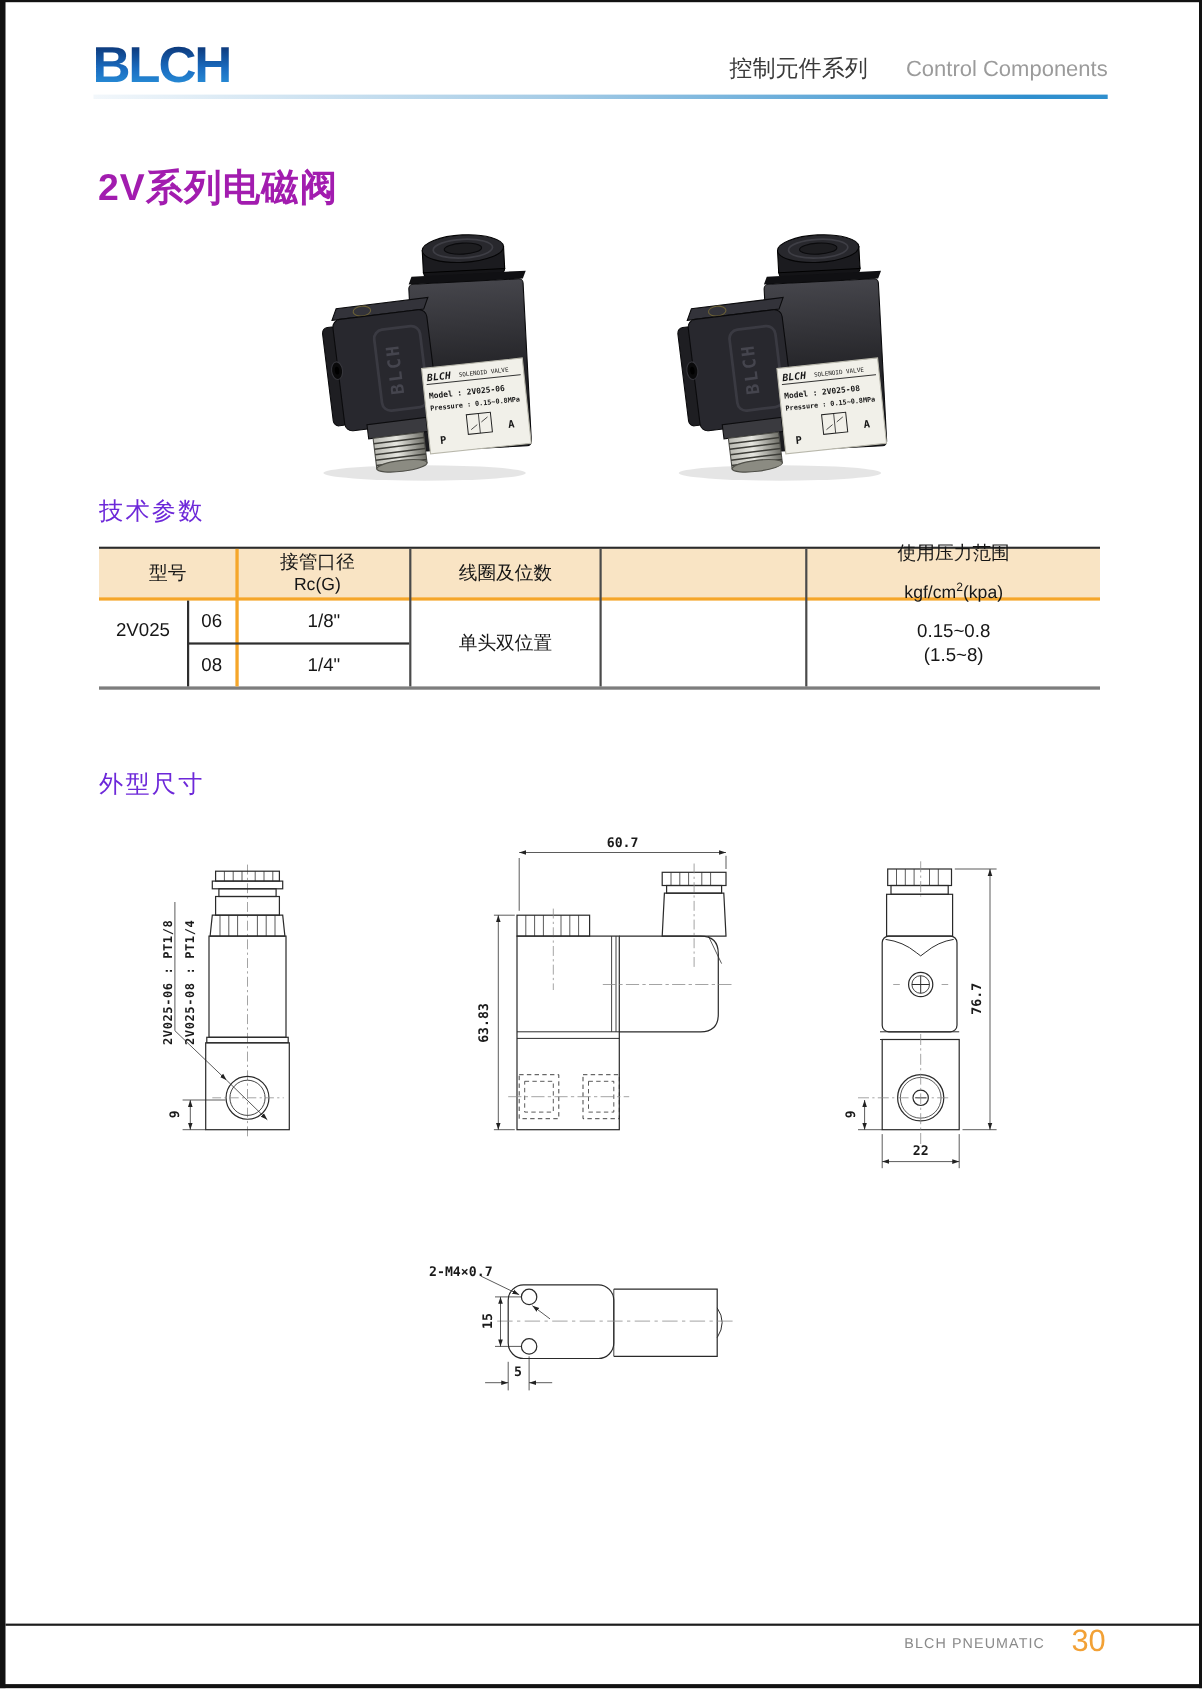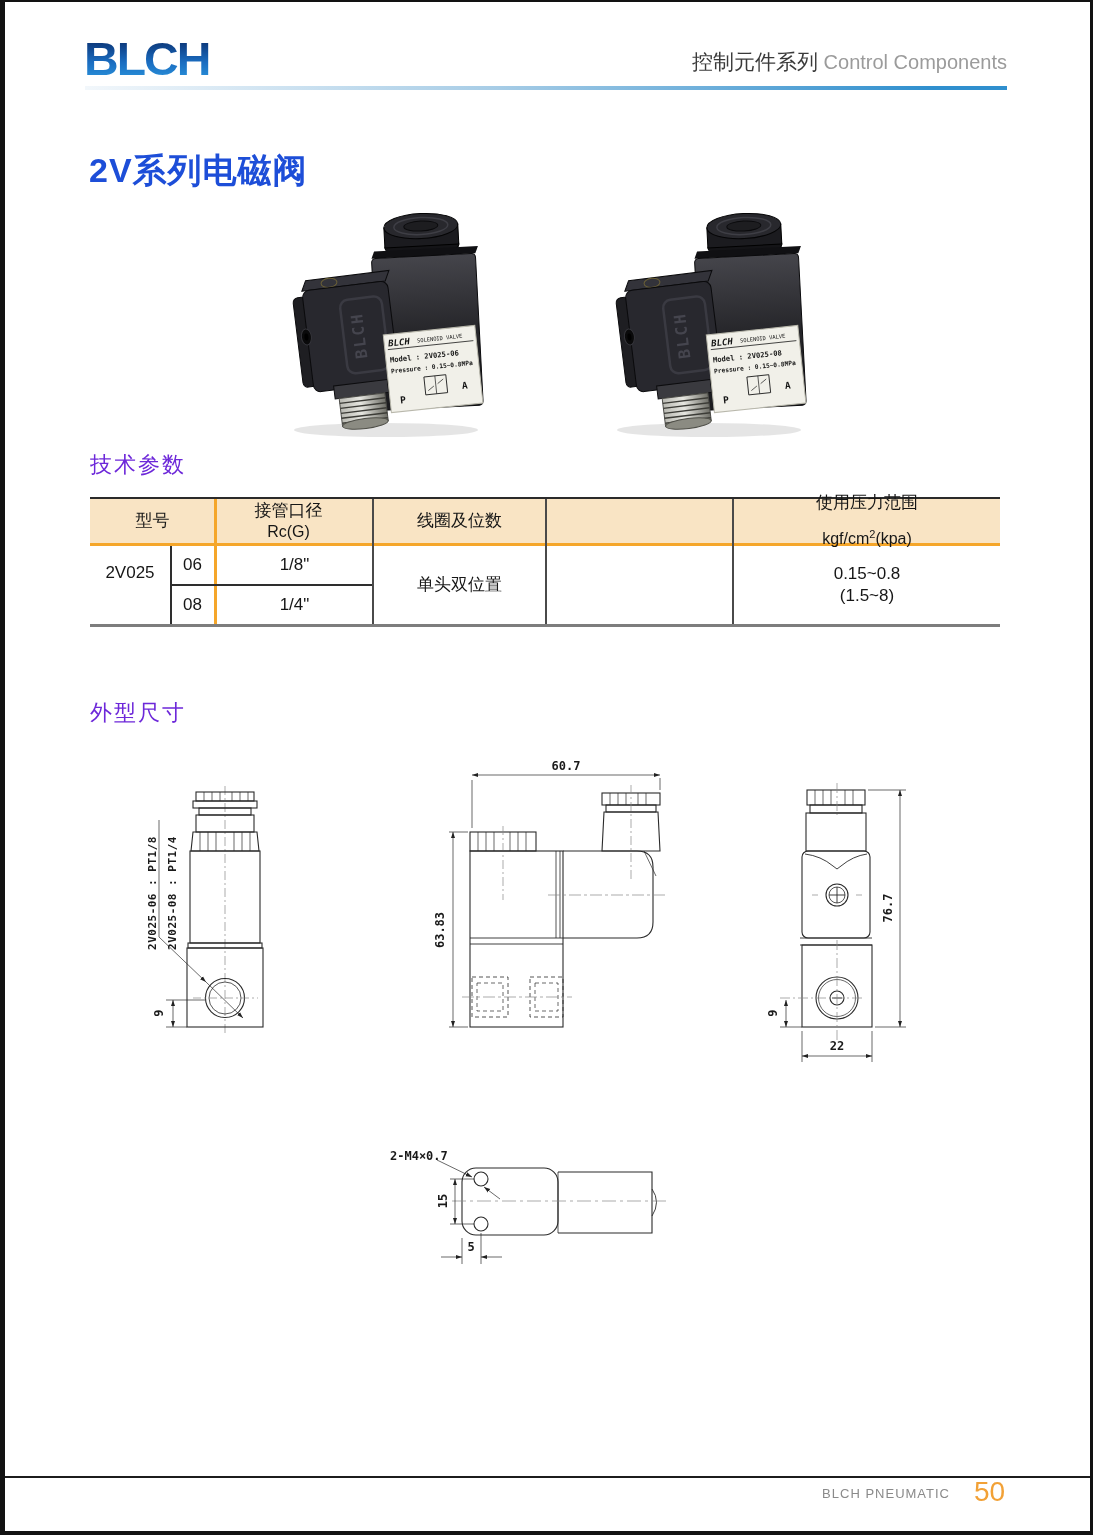--- a/index.html
+++ b/index.html
@@ -8,24 +8,24 @@
   .abs{position:absolute;}
   
   .edge{position:absolute;background:#121212;z-index:9;}
   
   .logo{left:84px;top:32px;font-size:48px;font-weight:800;letter-spacing:-2px;
         background:linear-gradient(180deg,#0a2f6e 10%,#1a6cc0 55%,#2d9ae0 95%);
         -webkit-background-clip:text;background-clip:text;color:transparent;
         transform:scaleY(.96);}
   .series{left:520px;top:48px;width:487px;text-align:right;white-space:nowrap;}
   .series .zh{font-size:21px;color:#3a3a3a;margin-top:34px;}
-  .series .en{font-size:20px;color:#9b9b9b;}
+  .series .en{font-size:20px;color:#9b9b9b;padding-left:29px;}
   .hrule{left:85px;top:86px;width:922px;height:4px;
          background:linear-gradient(90deg,#f2f7fb,#a6cce6 45%,#2f8fce 92%);}
-  .title{left:89px;top:148px;font-size:34px;font-weight:bold;color:#1d4ed8;letter-spacing:1px;}
+  .title{left:89px;top:148px;font-size:34px;font-weight:bold;color:#a21caf;letter-spacing:1px;}
   .sect{font-size:22px;color:#6d28d9;letter-spacing:2px;}
   
   .tbl{left:90px;top:497px;width:910px;height:130px;z-index:3;}
   .tbl .hbg{left:0;top:2px;width:910px;height:44px;background:#F9E4C4;}
   .tbl .btop{left:0;top:0;width:910px;height:2px;background:#2b2b2b;}
   .tbl .orangeline{left:0;top:46px;width:910px;height:3px;background:#F5A62A;}
   .tbl .graybottom{left:0;top:127px;width:910px;height:3px;background:#7d7d7d;}
   .vline{position:absolute;top:2px;height:125px;width:2px;background:#4a4a4a;}
   .tc{position:absolute;display:flex;flex-direction:column;align-items:center;justify-content:center;
       text-align:center;font-size:17px;color:#161616;line-height:1.3;}
@@ -342,15 +342,15 @@
       <text transform="rotate(-90 777 1013)" x="777" y="1013">9</text>
       <text x="837" y="1050">22</text>
       <text x="390" y="1160" text-anchor="start">2-M4×0.7</text>
       <text transform="rotate(-90 447 1201)" x="447" y="1201">15</text>
       <text x="471" y="1251">5</text>
     </g>
   </svg>
 
   <div class="abs fline"></div>
   <div class="abs fbrand">BLCH PNEUMATIC</div>
-  <div class="abs fpage">50</div>
+  <div class="abs fpage">30</div>
 
 </div>
 
 </body></html>

